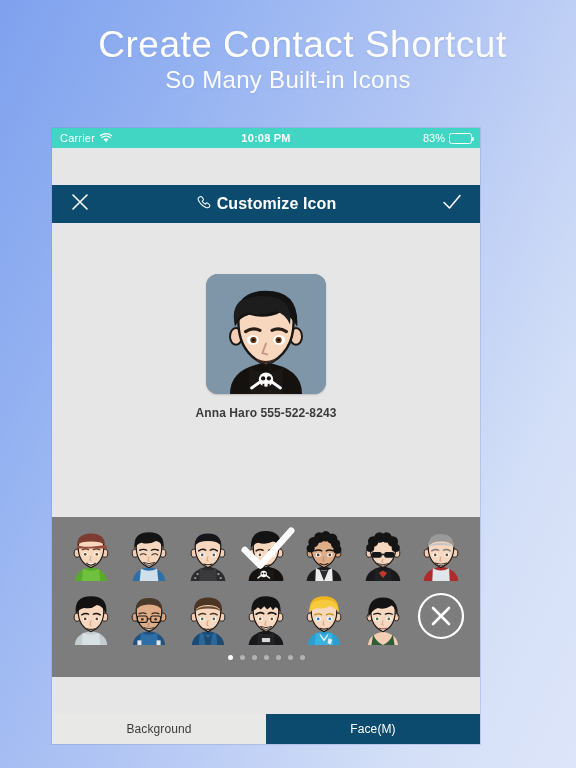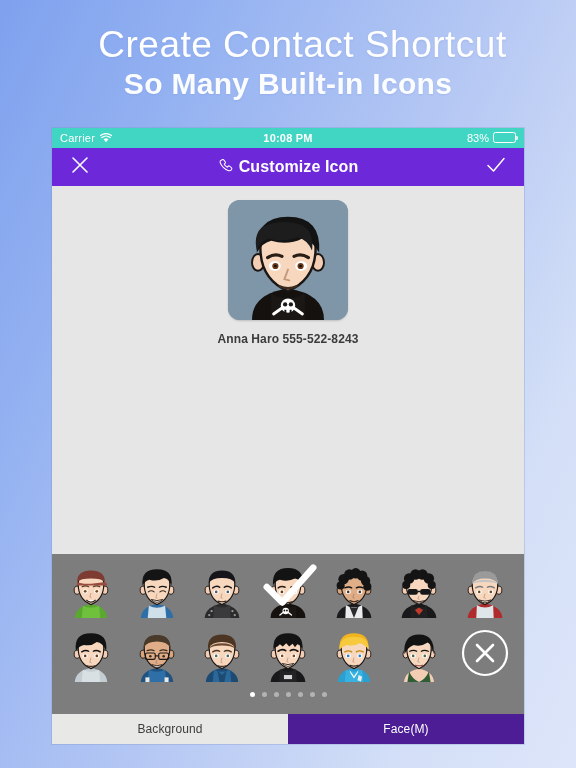--- a/index.html
+++ b/index.html
@@ -25,38 +25,39 @@
   }
   .promo-line1 {
     font-size: 37px;
     font-weight: 300;
     letter-spacing: .5px;
     line-height: 1.05;
     white-space: nowrap;
     padding-left: 29px;
   }
   .promo-line2 {
-    font-size: 30px;
-    font-weight: 700;
+    font-size: 24px;
+    font-weight: 400;
     letter-spacing: .3px;
     line-height: 1.25;
     white-space: nowrap;
     opacity: .97;
   }
 
   
   .device {
     position: absolute;
     left: 52px; top: 128px;
-    width: 472px; height: 616px;
+    width: 428px; height: 616px;
     background: #e6e6e6;
     box-shadow: 0 0 0 1px rgba(120,140,190,.28);
     overflow: hidden;
     display: flex;
     flex-direction: column;
+    gap: 37px;
   }
 
   
   .statusbar {
     height: 20px;
     background: #41d6c3;
     color: #ffffff;
     display: flex;
     align-items: center;
     font-size: 11px;
@@ -68,21 +69,21 @@
   .sb-carrier { font-size: 11px; letter-spacing: .2px; }
   .sb-center {
     position: absolute; left: 0; right: 0;
     text-align: center;
     font-size: 11px; font-weight: bold;
     letter-spacing: .2px;
     pointer-events: none;
   }
   .sb-right {
     margin-left: auto;
-    display: flex; align-items: flex-start; gap: 4px;
+    display: flex; align-items: flex-end; gap: 4px;
     font-size: 11px;
     position: relative; z-index: 2;
   }
   .wifi-icon { display:block; }
   .batt {
     width: 23px; height: 11px;
     border: 1px solid #ffffff;
     border-radius: 2.5px;
     position: relative;
     padding: 1px;
@@ -98,21 +99,21 @@
   }
   .batt-fill {
     height: 100%;
     background: #ffffff;
     border-radius: 1px;
   }
 
   
   .navbar {
     height: 38px;
-    background: #6d28d9;
+    background: #0c4a6e;
     position: relative;
     flex: 0 0 auto;
     display: flex;
     align-items: center;
   }
   .nav-btn {
     width: 56px; height: 38px;
     display: flex; align-items: center; justify-content: center;
     cursor: pointer;
   }
@@ -212,21 +213,21 @@
   .tab {
     flex: 1 1 0;
     display: flex; align-items: center; justify-content: center;
     font-size: 12px;
     color: #3c3c3c;
     background: #e8e8e6;
     cursor: pointer;
     letter-spacing: .1px;
   }
   .tab.active {
-    background: #4c1d95;
+    background: #0c4a6e;
     color: #ffffff;
   }
 </style>
 </head>
 <body>
 
 <div id="app">
 
   <div class="promo">
     <div class="promo-line1">Create Contact Shortcut</div>

